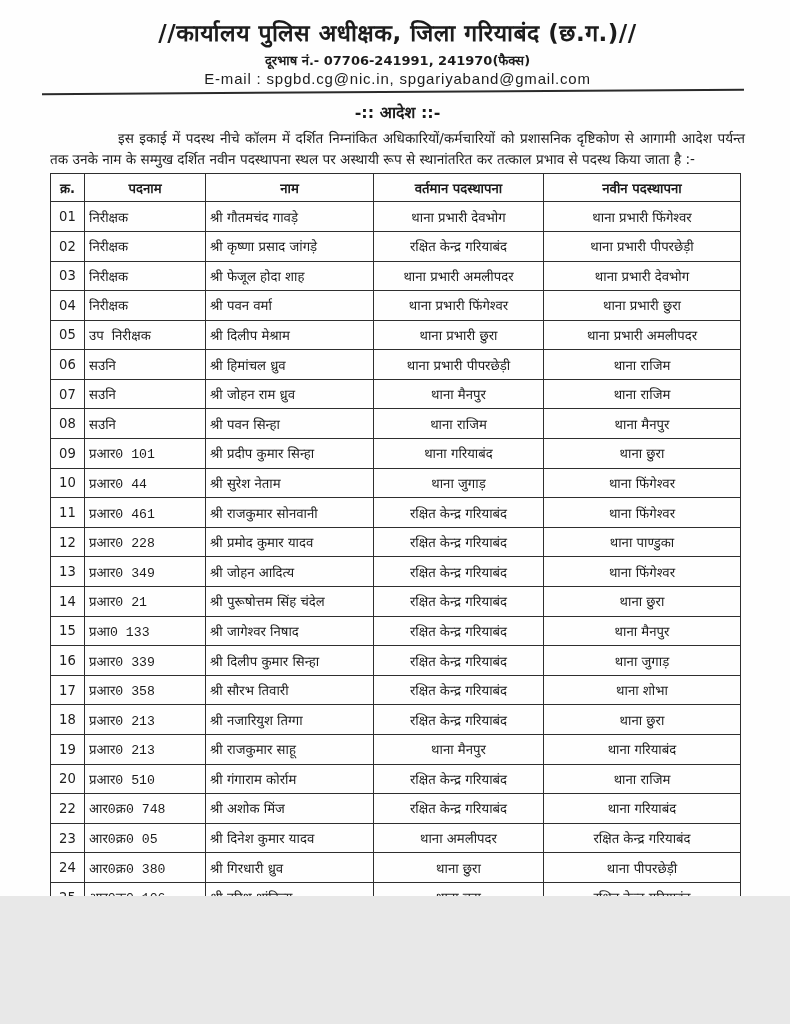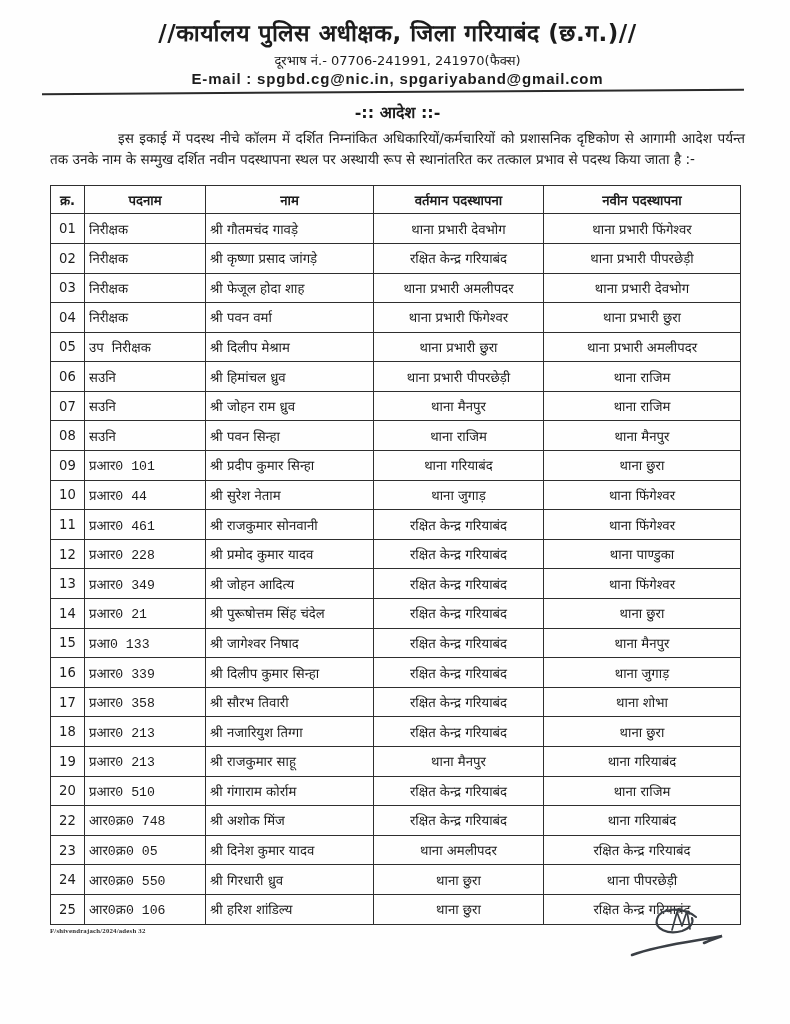--- a/index.html
+++ b/index.html
@@ -1,39 +1,39 @@
 <!DOCTYPE html>
 <html lang="hi"><head>
 <meta charset="utf-8">
 <style>
   html,body{margin:0;padding:0;}
   body{background:#e8e8e8;font-family:"DejaVu Sans","Liberation Sans",sans-serif;}
   .page{
-    position:relative;width:790px;height:1024px;margin:0 auto;
+    position:relative;width:790px;height:896px;margin:0 auto;
     background:#fefefe;color:#1c1c1c;overflow:hidden;
   }
   .doc{padding:16px 45px 0 50px;}
 
   
   .letterhead{text-align:center;}
   .lh-title{font-size:23px;font-weight:bold;letter-spacing:.5px;white-space:nowrap;}
-  .lh-phone{font-size:13px;font-weight:normal;margin-top:3px;}
-  .lh-email{font-size:15px;font-weight:bold;letter-spacing:.8px;margin-top:1px;
+  .lh-phone{font-size:13px;font-weight:bold;margin-top:3px;}
+  .lh-email{font-size:15px;font-weight:normal;letter-spacing:.8px;margin-top:1px;
             font-family:"Liberation Sans","DejaVu Sans",sans-serif;}
   .lh-rule{border:none;border-top:2.2px solid #2a2a2a;margin:4px 0 0 -8px;width:702px;transform:rotate(-.35deg);}
 
   
   .order-heading{text-align:center;font-size:16px;font-weight:600;margin-top:8px;}
   .order-body{
     font-size:13.6px;line-height:1.52;text-align:justify;font-weight:400;
     margin-top:5px;text-indent:68px;
   }
 
   
-  table.order{border-collapse:collapse;margin-top:16px;table-layout:fixed;width:690px;padding-left:16px;}
+  table.order{border-collapse:collapse;margin-top:4px;table-layout:fixed;width:690px;padding-left:16px;}
   table.order th,table.order td{
     border:1.3px solid #2e2e2e;font-size:13.2px;padding:2px 4px;
     overflow:hidden;
   }
   table.order th{font-weight:bold;text-align:center;height:23px;}
   table.order td{height:24.6px;font-weight:500;}
   col.w0{width:34px;}  col.w1{width:121px;} col.w2{width:168px;}
   col.w3{width:170px;} col.w4{width:197px;}
   td.c0{text-align:center;}
   td.c1{text-align:left;padding-left:7px;font-family:Liberation Mono, monospace;}
@@ -236,21 +236,21 @@
           </tr>
           <tr>
             <td class="c0">23</td>
             <td class="c1">आर0क्र0 05</td>
             <td class="c2">श्री दिनेश कुमार यादव</td>
             <td class="c3">थाना अमलीपदर</td>
             <td class="c4">रक्षित केन्द्र गरियाबंद</td>
           </tr>
           <tr>
             <td class="c0">24</td>
-            <td class="c1">आर0क्र0 550</td>
+            <td class="c1">आर0क्र0 380</td>
             <td class="c2">श्री गिरधारी ध्रुव</td>
             <td class="c3">थाना छुरा</td>
             <td class="c4">थाना पीपरछेड़ी</td>
           </tr>
           <tr>
             <td class="c0">25</td>
             <td class="c1">आर0क्र0 106</td>
             <td class="c2">श्री हरिश शांडिल्य</td>
             <td class="c3">थाना छुरा</td>
             <td class="c4">रक्षित केन्द्र गरियाबंद</td>

